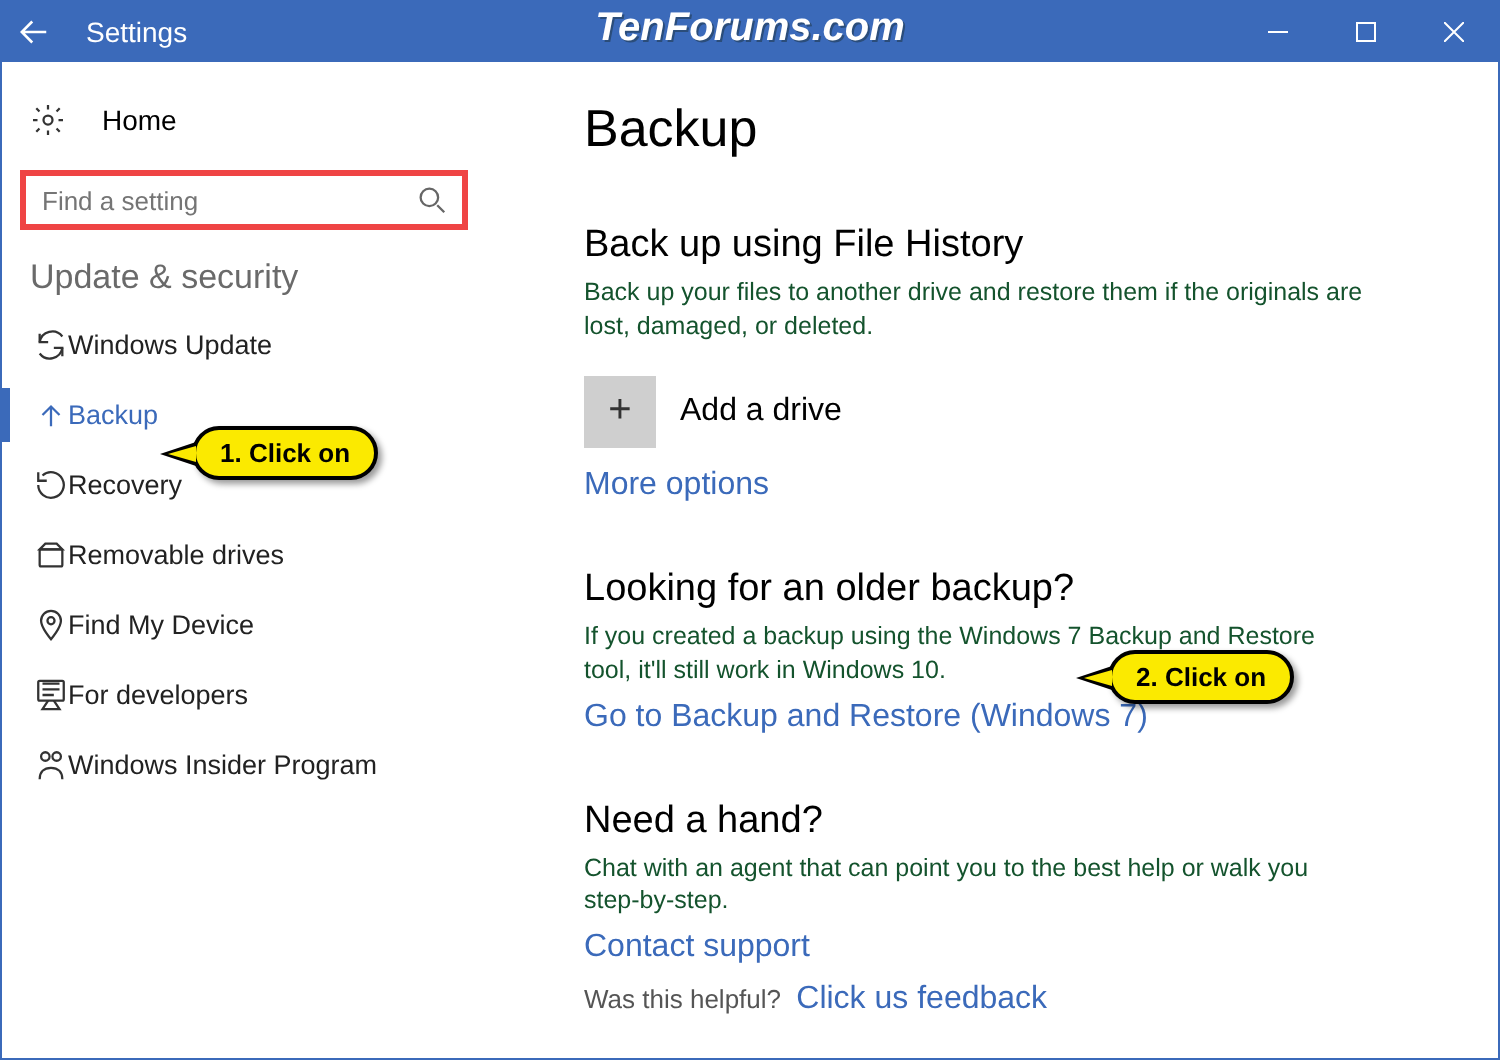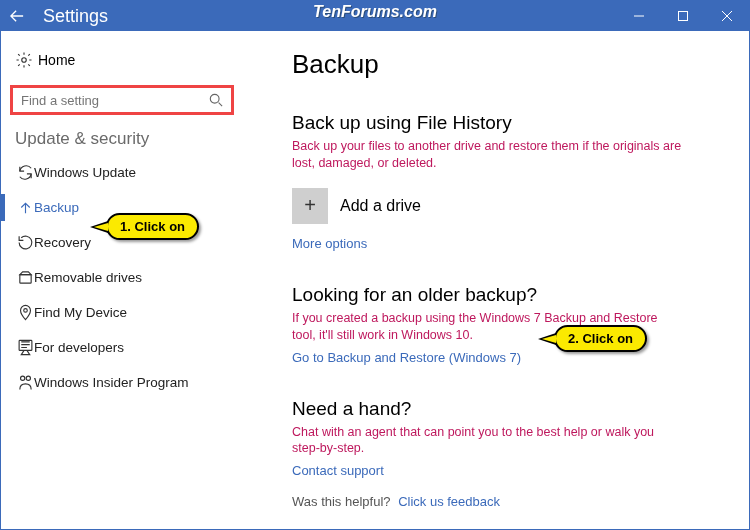--- a/index.html
+++ b/index.html
@@ -1,51 +1,51 @@
 <!DOCTYPE html>
 <html><head>
 <meta charset="utf-8">
 <style>
   * { margin: 0; padding: 0; box-sizing: border-box; font-family: "Segoe UI", Arial, sans-serif; }
   body { width: 750px; height: 530px; overflow: hidden; background: #fff; border: 1px solid #3b6aba; }
   .titlebar { height: 30px; background: #3b6aba; color: #fff; display: flex; align-items: center; position: relative; }
   .titlebar .back-btn { width: 32px; height: 30px; display: flex; align-items: center; justify-content: center; cursor: pointer; }
   .titlebar .back-btn svg { width: 14px; height: 14px; }
-  .titlebar .app-title { font-size: 18px; margin-left: 10px; }
+  .titlebar .app-title { font-size: 14px; margin-left: 10px; }
   .titlebar .win-controls { margin-left: auto; display: flex; }
   .titlebar .win-controls div { width: 44px; height: 30px; display: flex; align-items: center; justify-content: center; cursor: pointer; }
   .titlebar .win-controls svg { width: 10px; height: 10px; }
-  .watermark { position: absolute; left: 50%; transform: translateX(-50%); top: 3px; font-weight: bold; font-style: italic; font-size: 16px; color: #fff; text-shadow: 1px 1px 0 #2b4d7a; pointer-events: none; z-index: 50;}
+  .watermark { position: absolute; left: 50%; transform: translateX(-50%); top: 3px; font-weight: bold; font-style: italic; font-size: 20px; color: #fff; text-shadow: 1px 1px 0 #2b4d7a; pointer-events: none; z-index: 50;}
   .content { display: flex; height: calc(100% - 30px); }
   .sidebar { width: 255px; padding: 12px 10px 0 0; overflow: hidden; }
-  .home-row { display:flex; align-items:center; padding:8px 14px; gap:5px; font-size:14px; cursor:pointer;}
+  .home-row { display:flex; align-items:center; padding:8px 14px; gap:18px; font-size:14px; cursor:pointer;}
   .home-row svg { width:18px; height:18px;}
   .search { margin: 8px 12px 14px 9px; border: 3px solid #ef4444; height: 30px; display:flex; align-items:center; padding:0 8px;}
   .search input { border:none; outline:none; flex:1; font-size:13px;}
   .search svg{width:14px;height:14px;}
   .category { color:#6a6a6a; font-size:17px; padding:0 14px 6px; }
   .nav-item { display:flex; align-items:center; padding:9px 16px; font-size:13.5px; cursor:pointer; color:#222; position:relative;}
   .nav-item.active { color:#3b6aba; }
   .nav-item.active::before { content:""; position:absolute; left:0; top:4px; bottom:4px; width:4px; background:#3b6aba;}
   .nav-item svg { width:17px; height:17px; flex:0 0 17px;}
   .main { flex:1; padding: 18px 26px 0 36px; position:relative; overflow:hidden;}
   .h1 { font-size:26px; font-weight:400; margin-bottom:16px;}
   .h2 { font-size:19px; font-weight:400; margin: 4px 0 4px; }
-  .desc { font-size:12.5px; color:#be185d; line-height:1.35; max-width:390px; }
+  .desc { font-size:12.5px; color:#14532d; line-height:1.35; max-width:390px; }
   .add-drive { display:flex; align-items:center; gap:12px; margin:16px 0 10px; cursor:pointer;}
   .add-plus { width:36px;height:36px;background:#cfcfcf;display:flex;align-items:center;justify-content:center;font-size:20px;color:#333;}
-  .link { color:#3b6aba; font-size:13px; cursor:pointer; display:inline-block;}
+  .link { color:#3b6aba; font-size:16px; cursor:pointer; display:inline-block;}
   .section { margin-bottom:22px;margin-top:32px;}
   .feedback-row { font-size:13px; color:#555; position:absolute; bottom:20px;}
   .feedback-row .link{margin-left:4px;}
   .callout { position:absolute; background:#fbea00; border:2px solid #000; border-radius:16px; padding:4px 12px; font-weight:bold; font-size:13px; white-space:nowrap; z-index:40; box-shadow:2px 2px 3px rgba(0,0,0,.4);}
   .callout::before { content:""; position:absolute; top:50%; width:0;height:0; border-top:6px solid transparent; border-bottom:6px solid transparent;}
   .callout.left-point::before { left:-18px; border-right:18px solid #000; transform:translateY(-50%);}
   .callout.left-point::after { content:""; position:absolute; left:-14px; top:50%; transform:translateY(-50%); width:0;height:0;border-top:4px solid transparent;border-bottom:4px solid transparent;border-right:14px solid #fbea00;}
-  #callout1 { top:213px; left:106px;}
+  #callout1 { top:213px; left:96px;}
   #callout2 { top:325px; left:554px;}
 </style>
 </head>
 <body>
 
 <div class="titlebar">
   <div class="back-btn">
     <svg viewBox="0 0 16 16" fill="none" stroke="#fff" stroke-width="1.5">
         <path d="M7 2 1 8l6 6M1 8h14"></path>
       </svg>

